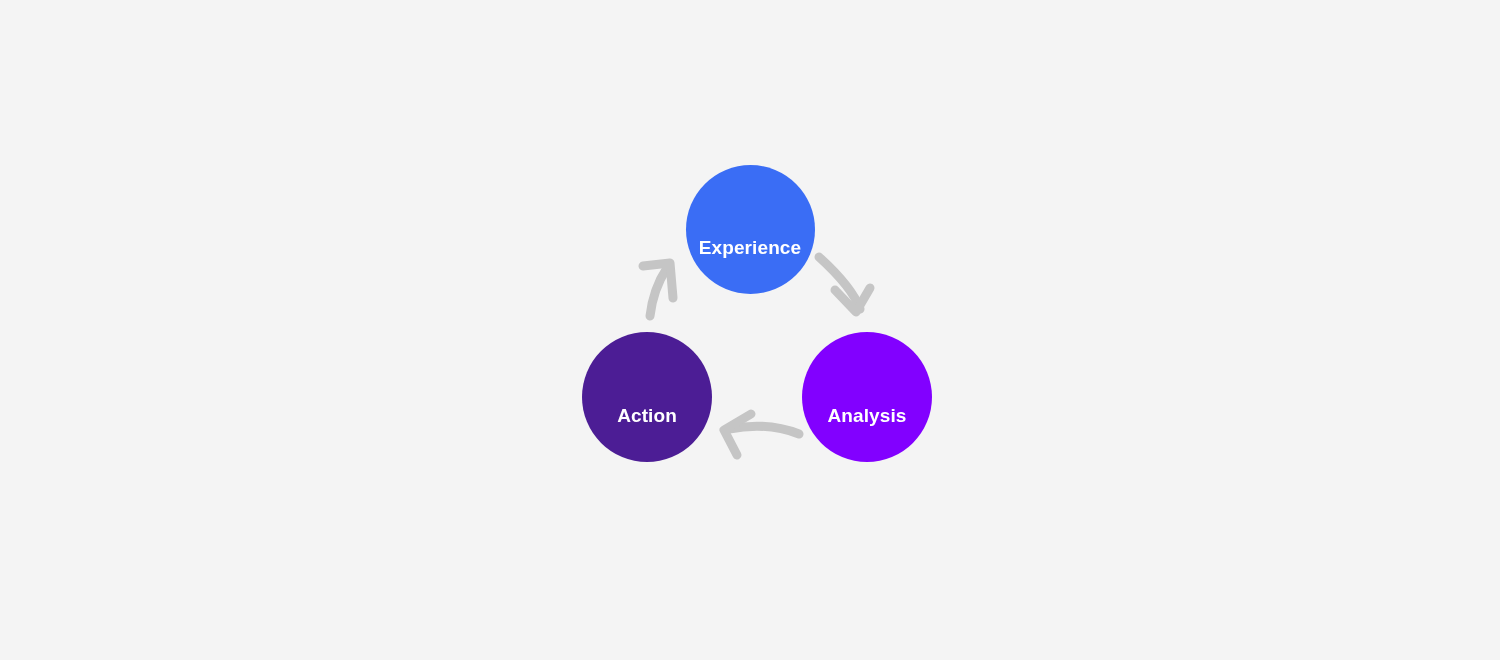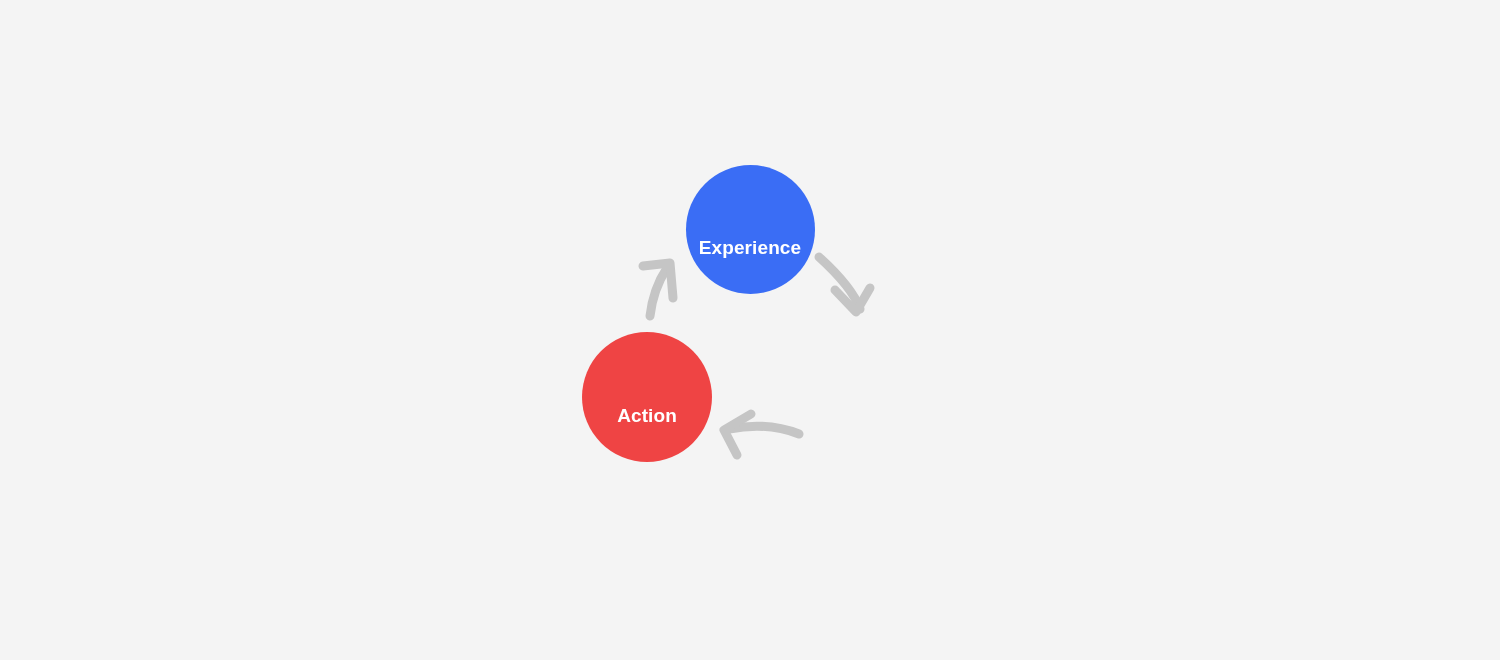--- a/index.html
+++ b/index.html
@@ -102,19 +102,22 @@
       <g>
         <path class="arrow-path" d="M 650 316 C 652 299, 657 283, 667 268" stroke="#c5c5c5"></path>
         <path class="arrow-path" d="M 643 266 L 670 263 L 673 298" stroke="#c5c5c5"></path>
       </g>
     </svg>
 
     <div class="node" id="node-experience" style="left: 685.5px; top: 164.5px; width: 129px; height: 129px; background: rgb(58, 109, 245);">
       <span class="node-label" style="color: rgb(255, 255, 255);">Experience</span>
     </div>
 
+    <div class="node" id="node-analysis" style="left: 802px; top: 332px; width: 130px; height: 130px; background: rgb(130, 0, 255);">
+      <span class="node-label" style="color: rgb(255, 255, 255);">Analysis</span>
+    </div>
 
-    <div class="node" id="node-action" style="left: 582px; top: 332px; width: 130px; height: 130px; background: #ef4444;">
+    <div class="node" id="node-action" style="left: 582px; top: 332px; width: 130px; height: 130px; background: #4c1d95;">
       <span class="node-label" style="color: rgb(255, 255, 255);">Action</span>
     </div>
 
   </div>
 </div>
 
 </body></html>

